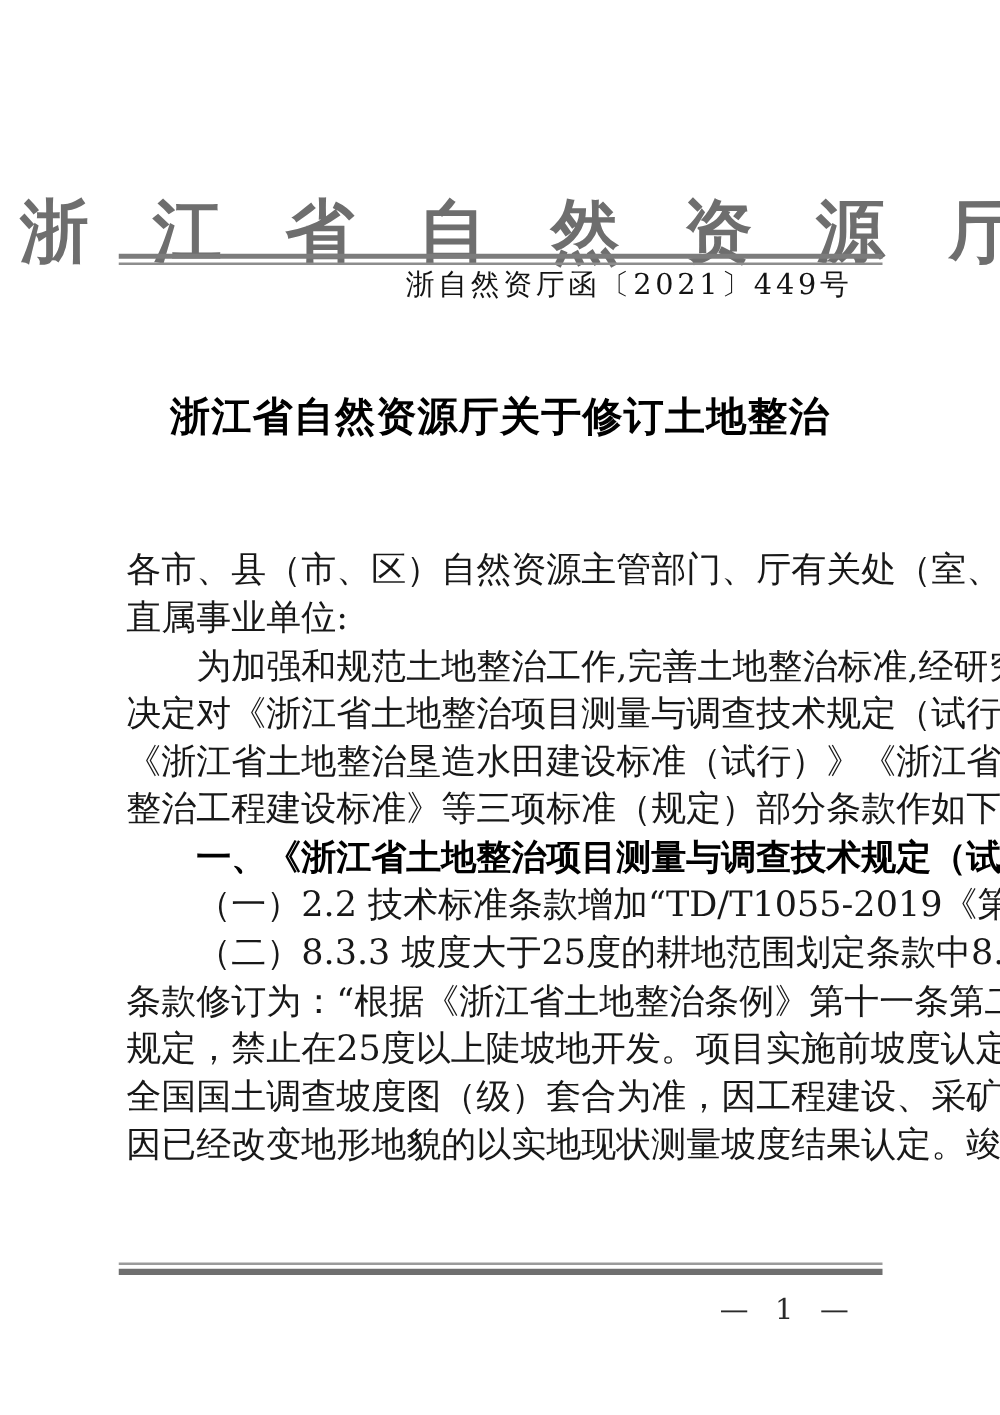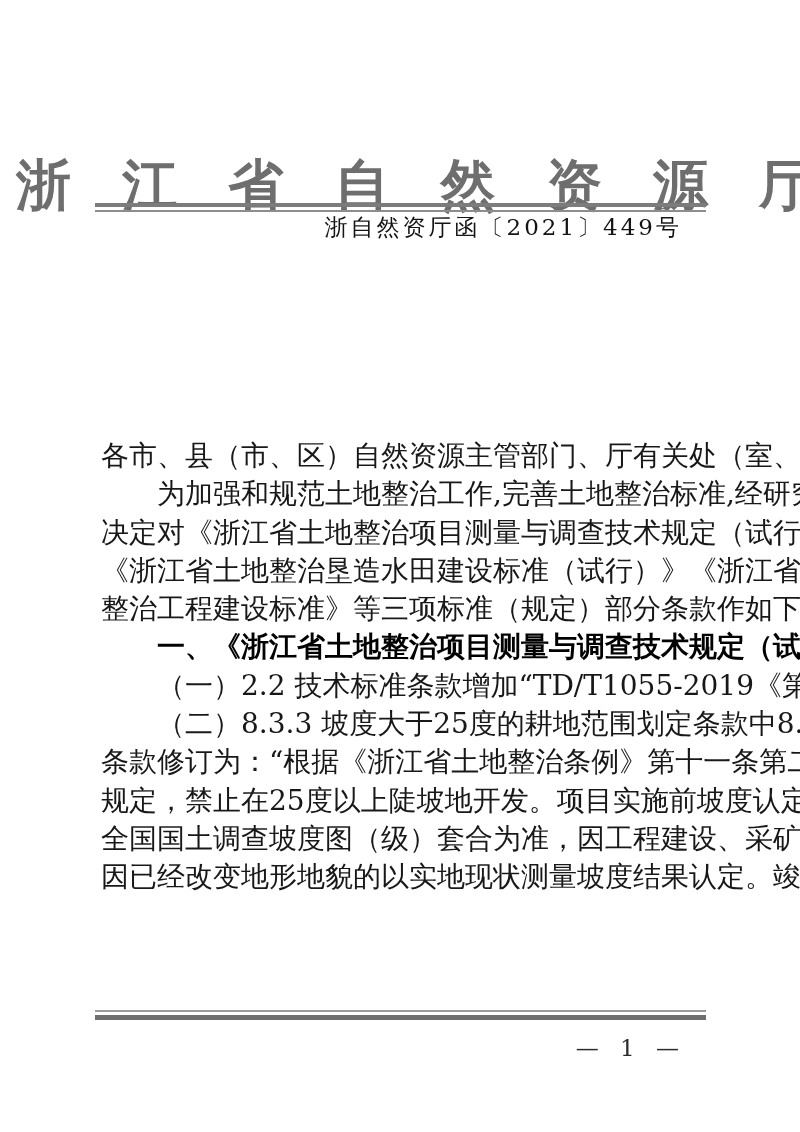--- a/index.html
+++ b/index.html
@@ -118,24 +118,26 @@
 <body>
 
 <div class="agency-name">浙 江 省 自 然 资 源 厅</div>
 
 <div class="header-rule-thick"></div>
 <div class="header-rule-thin"></div>
 
 <div class="doc-number">浙自然资厅函〔2021〕449号</div>
 
 <div class="doc-title">
+  <div>浙江省自然资源厅关于修订土地整治</div>
 </div>
 
 <div class="doc-body">
     <div class="line">各市、县（市、区）自然资源主管部门、厅有关处（室、局）、</div>
+    <div class="line">直属事业单位:</div>
     <div class="line indent">为加强和规范土地整治工作,完善土地整治标准,经研究,</div>
     <div class="line">决定对《浙江省土地整治项目测量与调查技术规定（试行）》</div>
     <div class="line">《浙江省土地整治垦造水田建设标准（试行）》《浙江省土地</div>
     <div class="line">整治工程建设标准》等三项标准（规定）部分条款作如下修订:</div>
     <div class="line indent bold">一、《浙江省土地整治项目测量与调查技术规定（试行）》</div>
     <div class="line indent">（一）2.2 技术标准条款增加“TD/T1055-2019《第三次全</div>
     <div class="line indent">（二）8.3.3 坡度大于25度的耕地范围划定条款中8.3.3.1</div>
     <div class="line">条款修订为：“根据《浙江省土地整治条例》第十一条第二款</div>
     <div class="line">规定，禁止在25度以上陡坡地开发。项目实施前坡度认定，以</div>
     <div class="line">全国国土调查坡度图（级）套合为准，因工程建设、采矿等原</div>

